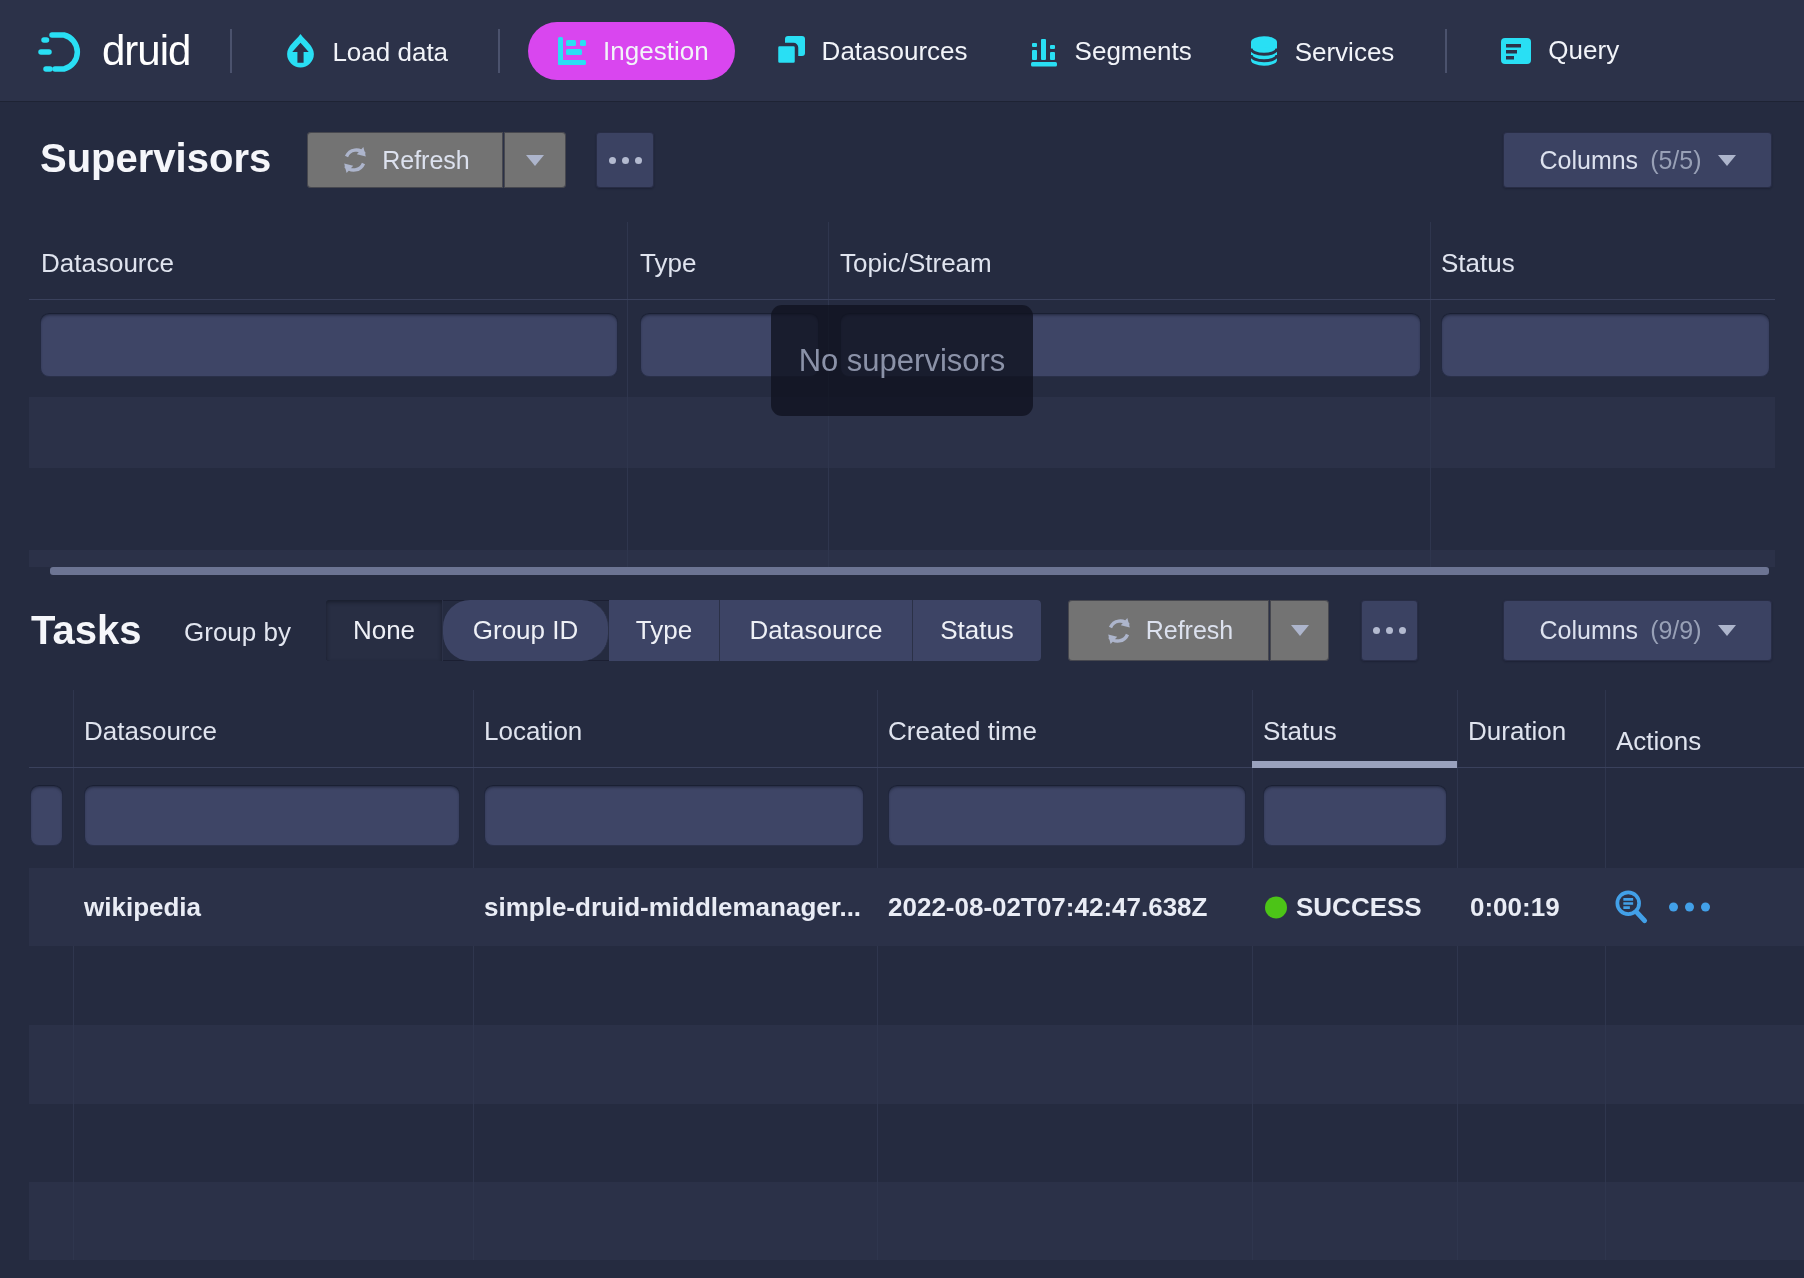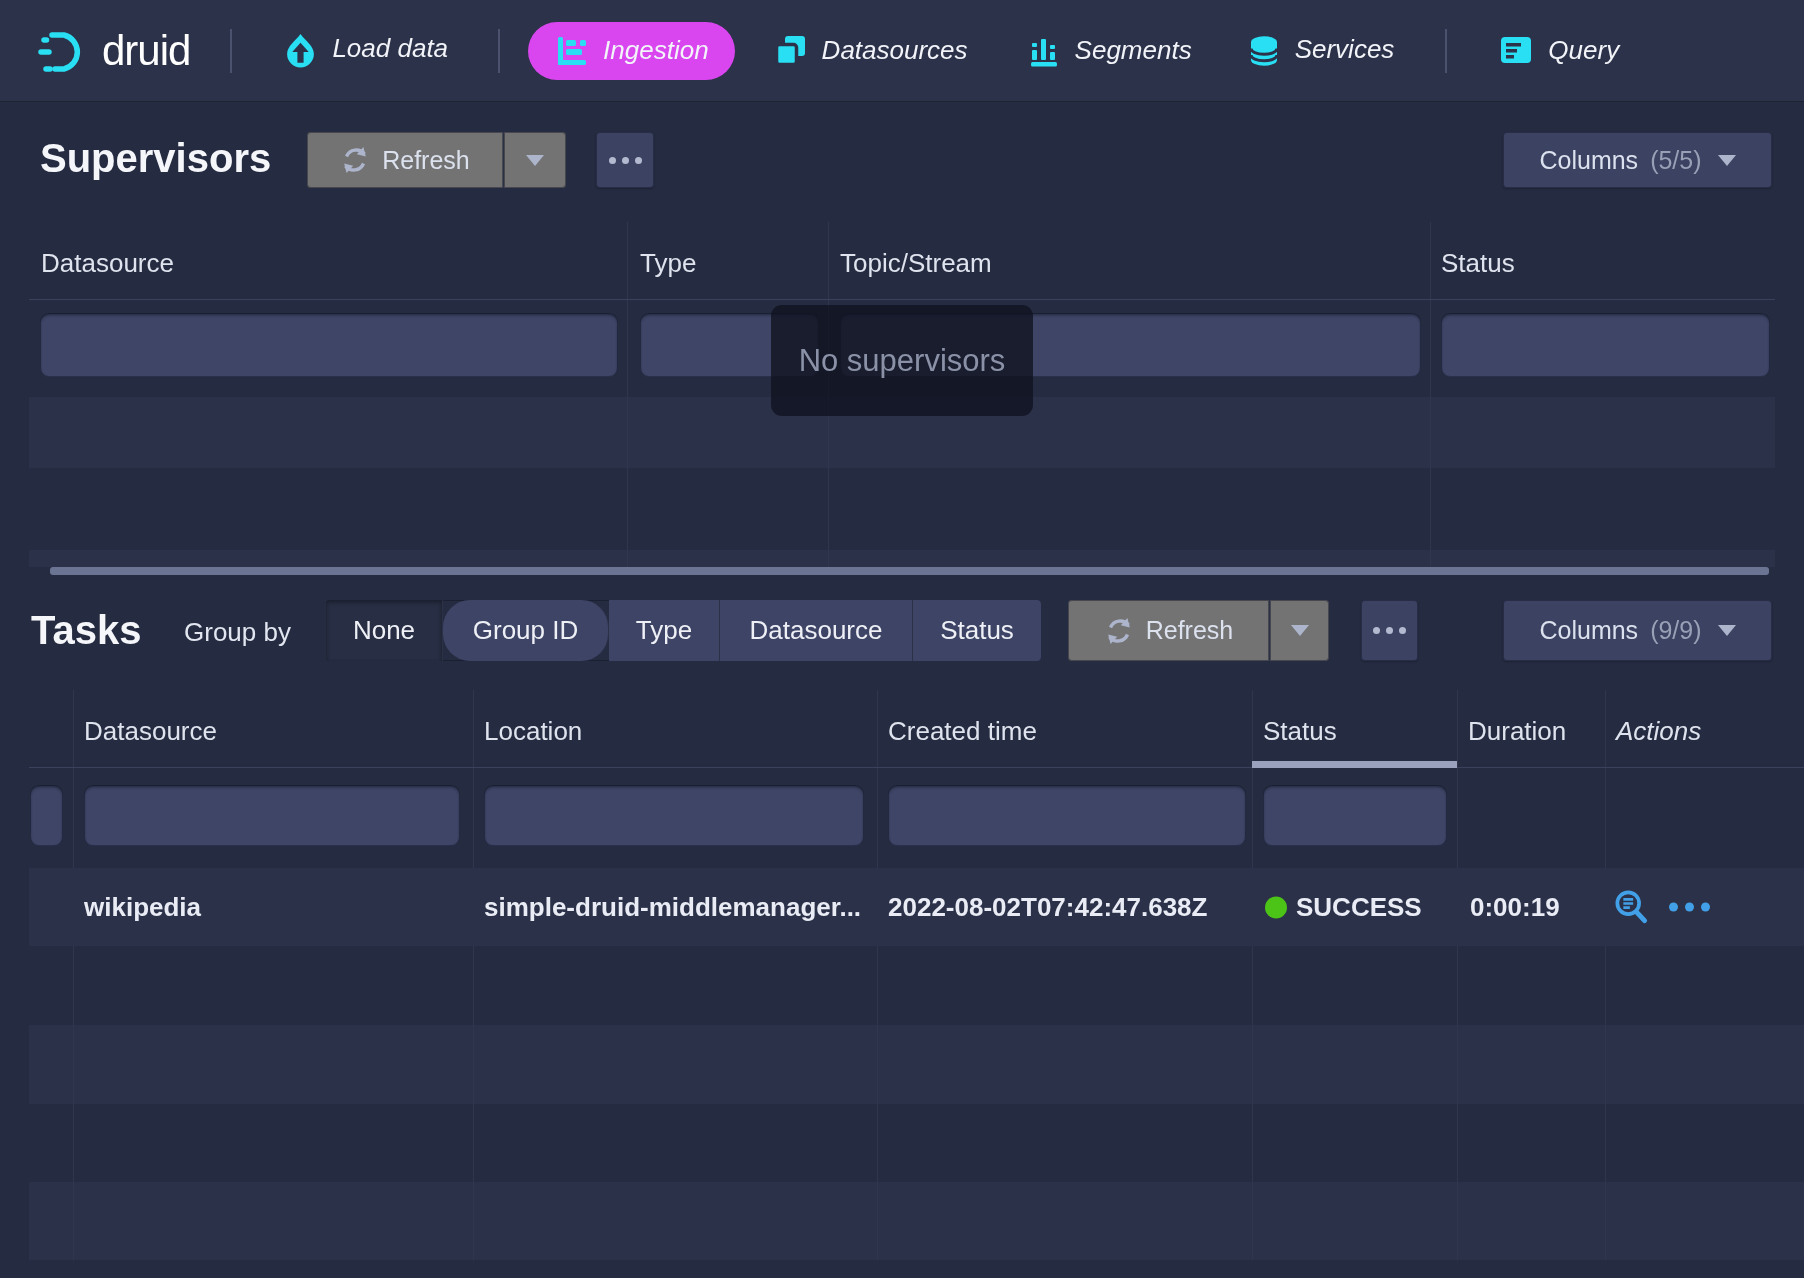--- a/index.html
+++ b/index.html
@@ -5,21 +5,21 @@
   * { margin:0; padding:0; box-sizing:border-box; }
   html,body { width:1804px; height:1278px; background:#252b40; font-family:"Liberation Sans", sans-serif; overflow:hidden; }
   .screen { position:relative; width:1804px; height:1278px; background:#252b40; color:#e9ecf5; }
 
   
   .nav { position:absolute; left:0; top:0; width:1804px; height:101px; background:#2c3249;
          display:flex; align-items:center; padding-left:38px; box-shadow:0 1px 0 #1e2334; }
   .logo { display:flex; align-items:center; cursor:pointer; }
   .logo-text { font-size:42px; color:#ffffff; margin-left:14px; letter-spacing:-1px; }
   .nav-sep { width:2px; height:44px; background:#4b526d; }
-  .nav-item { display:flex; align-items:flex-start; gap:15px; font-size:26px; color:#f2f4f9; cursor:pointer;font-style:italic; }
+  .nav-item { display:flex; align-items:flex-end; gap:15px; font-size:26px; color:#f2f4f9; cursor:pointer; }
   .nav-pill { background:#d946ef; border-radius:30px; padding:13px 26px 13px 28px; }
 
   
   .btn { background:#3b4262; border-radius:4px; display:flex; align-items:center; justify-content:center;
          gap:12px; font-size:25px; color:#dce1ee; cursor:pointer;
          box-shadow:inset 0 0 0 1px rgba(17,20,36,.45), 0 1px 2px rgba(10,14,26,.3); }
   .split { position:absolute; display:flex; }
   .split .seg { background:#737373; display:flex; align-items:center; justify-content:center; gap:12px;
                 font-size:25px; color:#dce1ee; cursor:pointer;
                 box-shadow:inset 0 0 0 1px rgba(17,20,36,.45); }
@@ -247,21 +247,21 @@
     <div class="vline" style="left:848px;  height:570px;"></div>
     <div class="vline" style="left:1223px; height:570px;"></div>
     <div class="vline" style="left:1428px; height:570px;"></div>
     <div class="vline" style="left:1576px; height:570px;"></div>
 
     <div class="th" style="left:55px;   top:26px;">Datasource</div>
     <div class="th" style="left:455px;  top:26px;">Location</div>
     <div class="th" style="left:859px;  top:26px;">Created time</div>
     <div class="th" style="left:1234px; top:26px;">Status</div>
     <div class="th" style="left:1439px; top:26px;">Duration</div>
-    <div class="th" style="left:1587px; top:26px;font-style:italic;">Actions</div>
+    <div class="th" style="left:1587px; top:36px;">Actions</div>
     <div class="hline" style="top:77px; width:1775px;"></div>
     <div class="sortline" style="left:1223px; top:71px; width:205px; height:7px;"></div>
 
     <input class="finput" style="left: 1px; top: 95px; width: 33px; height: 61px; padding: 0px 6px;">
     <input class="finput" style="left: 55px; top: 95px; width: 376px; height: 61px;">
     <input class="finput" style="left: 455px; top: 95px; width: 380px; height: 61px;">
     <input class="finput" style="left: 859px; top: 95px; width: 358px; height: 61px;">
     <input class="finput" style="left: 1234px; top: 95px; width: 184px; height: 61px;">
 
     <div class="cellrow stripe" style="top:178px; height:78px; width:1775px;">

